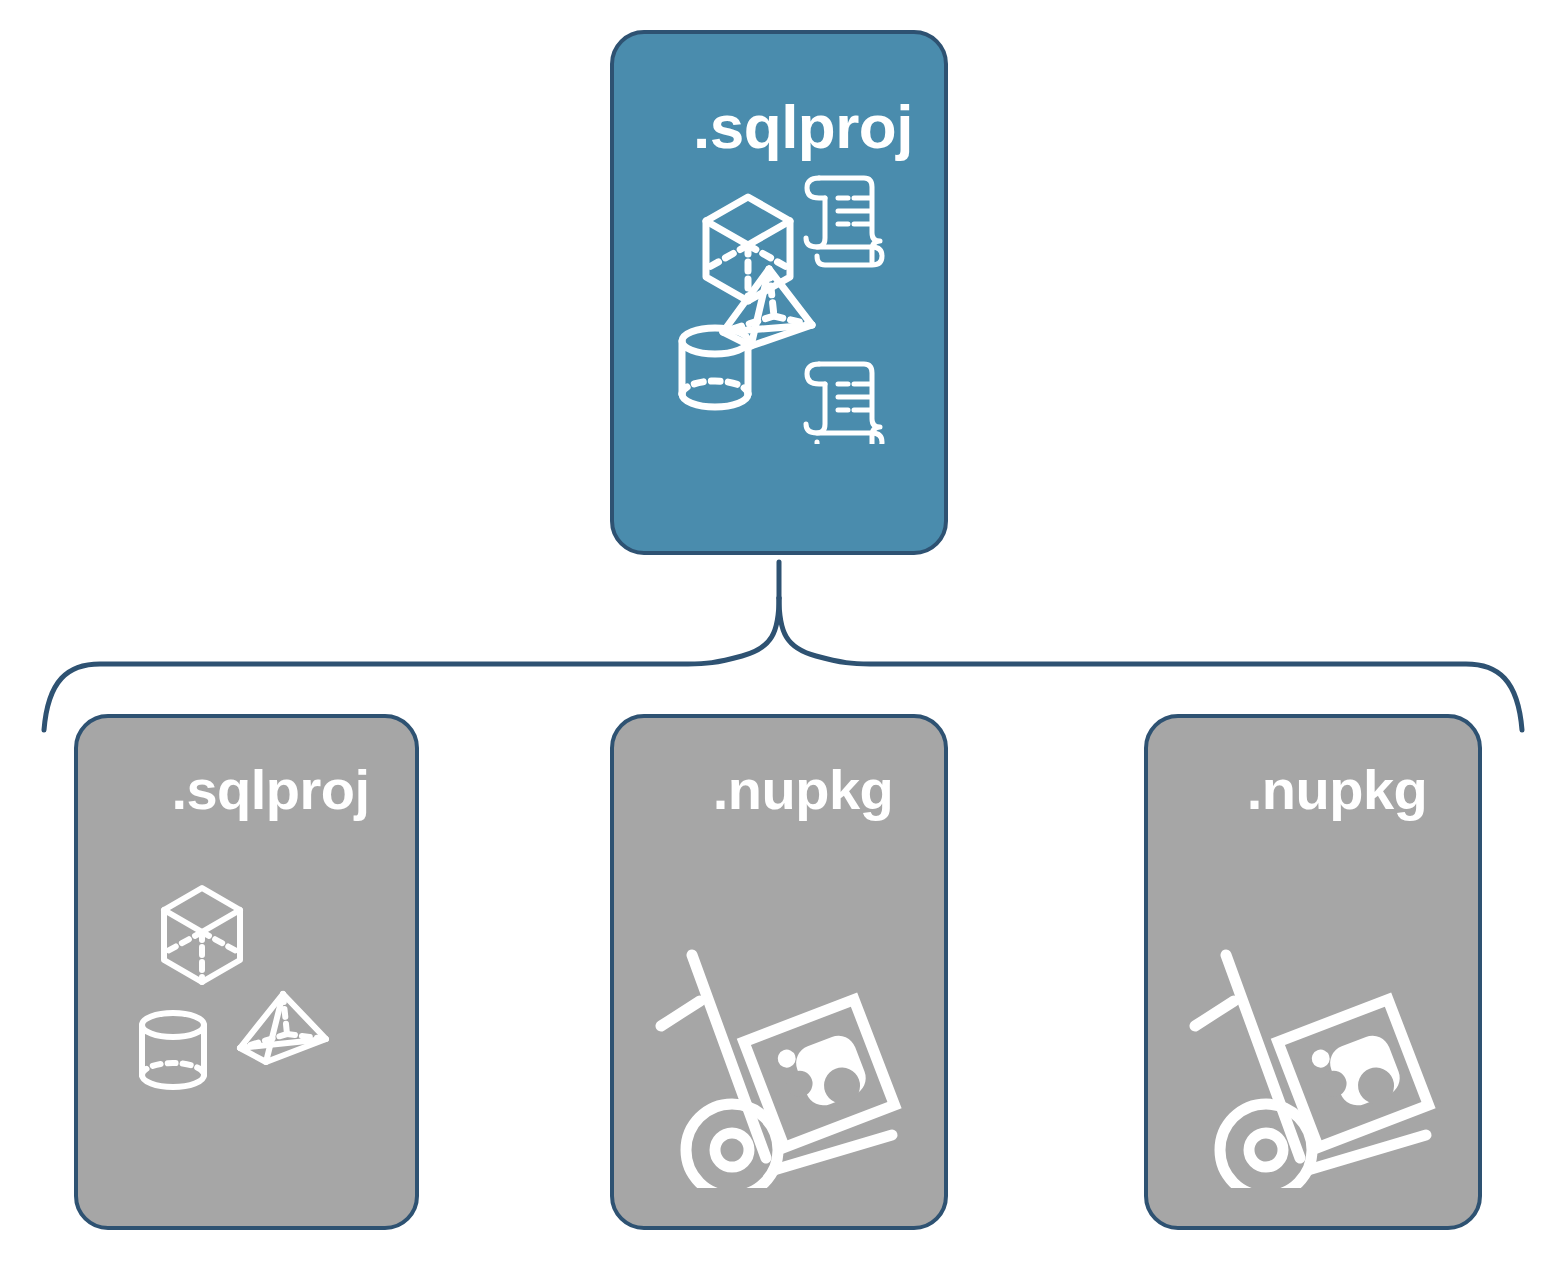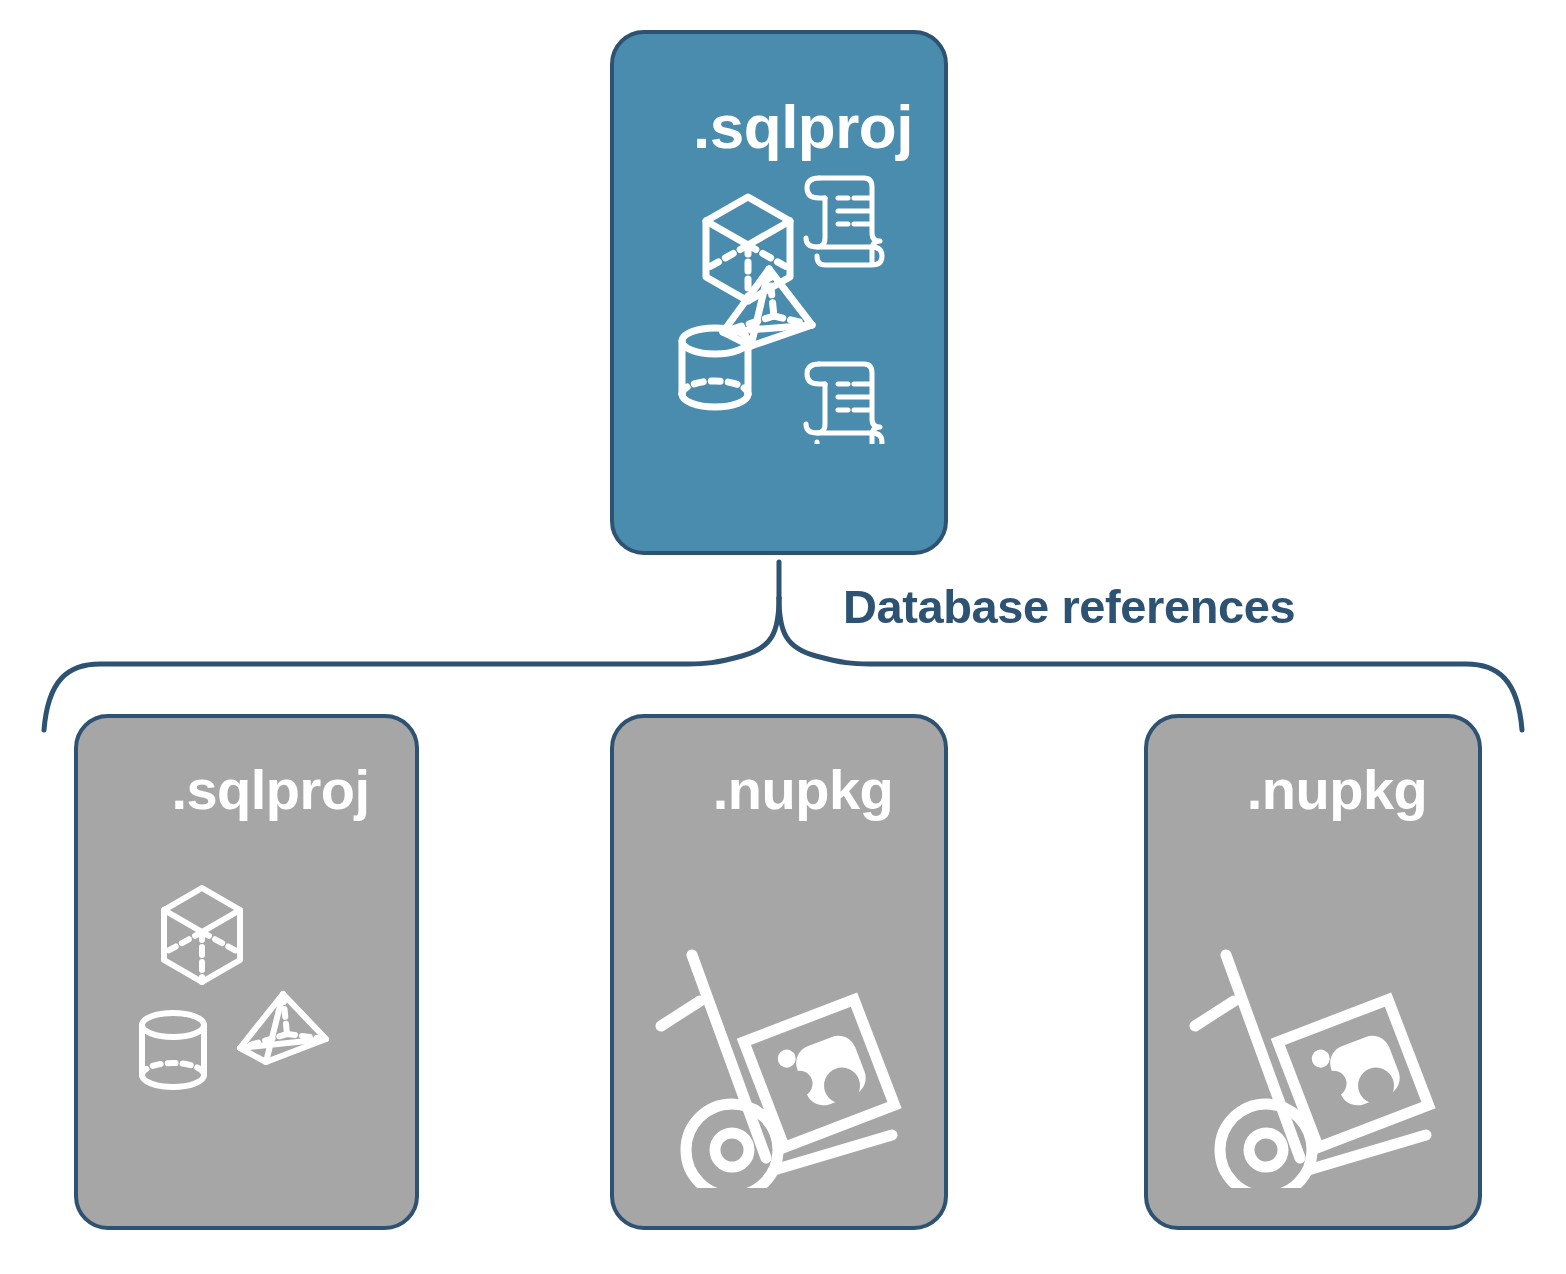--- a/index.html
+++ b/index.html
@@ -151,21 +151,20 @@
 
     <path d="M779 22 L779 58" stroke="#2E5272" stroke-width="5" stroke-linecap="round"></path>
 
     <path d="M779 58 C779 92 772 108 742 116 C716 123 706 124 688 124
              L100 124 C68 124 48 140 44 190" stroke="#2E5272" stroke-width="5" fill="none" stroke-linecap="round"></path>
 
     <path d="M779 58 C779 92 786 108 816 116 C842 123 852 124 870 124
              L1466 124 C1498 124 1518 140 1522 190" stroke="#2E5272" stroke-width="5" fill="none" stroke-linecap="round"></path>
   </svg>
 
-  <div id="bracket-label">Database references</div>
 
   <div class="card secondary" id="card-child-0" style="left:74px; top:714px; width:345px; height:516px;">
 
     <div class="card-title">.sqlproj</div>
 
     <div class="card-art" style="top:148px; height:240px;">
       <svg width="345" height="240" viewBox="0 0 345 240" fill="none">
 
         <g stroke="#ffffff" stroke-width="6" stroke-linejoin="round" stroke-linecap="round" fill="none">
           <path d="M86 44 L124 22 L162 44 L162 94 L124 116 L86 94 Z"></path>

